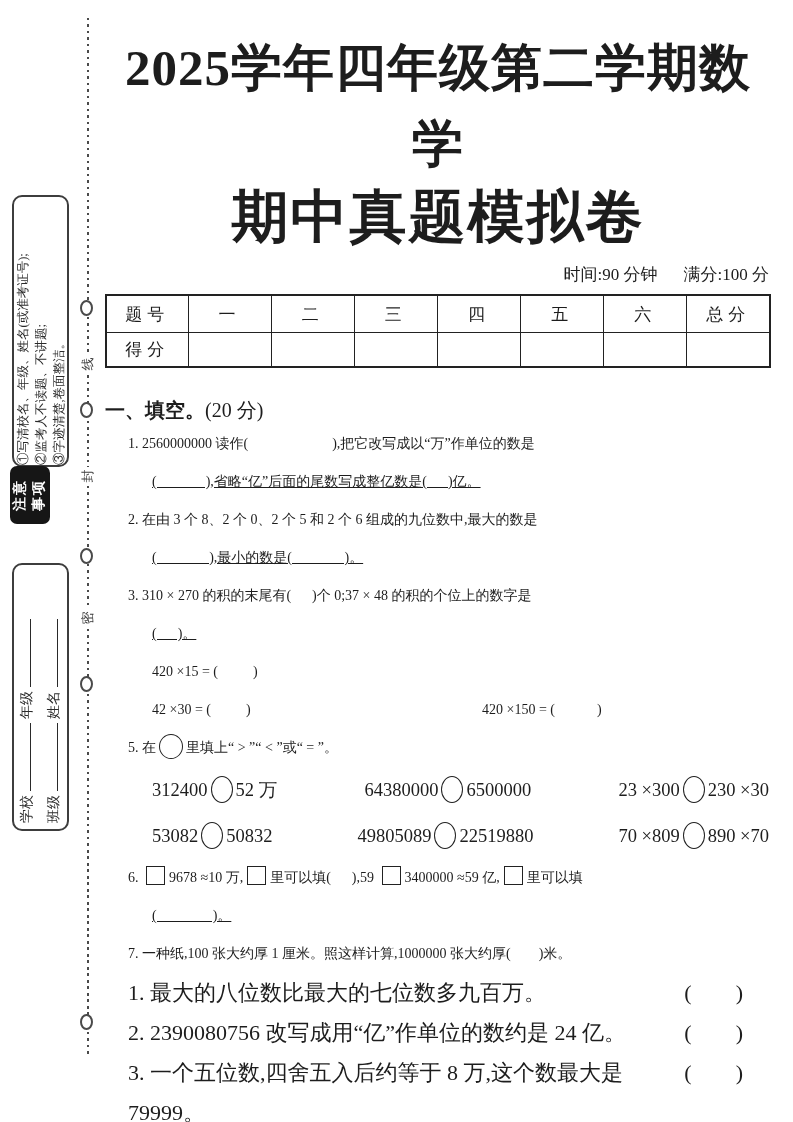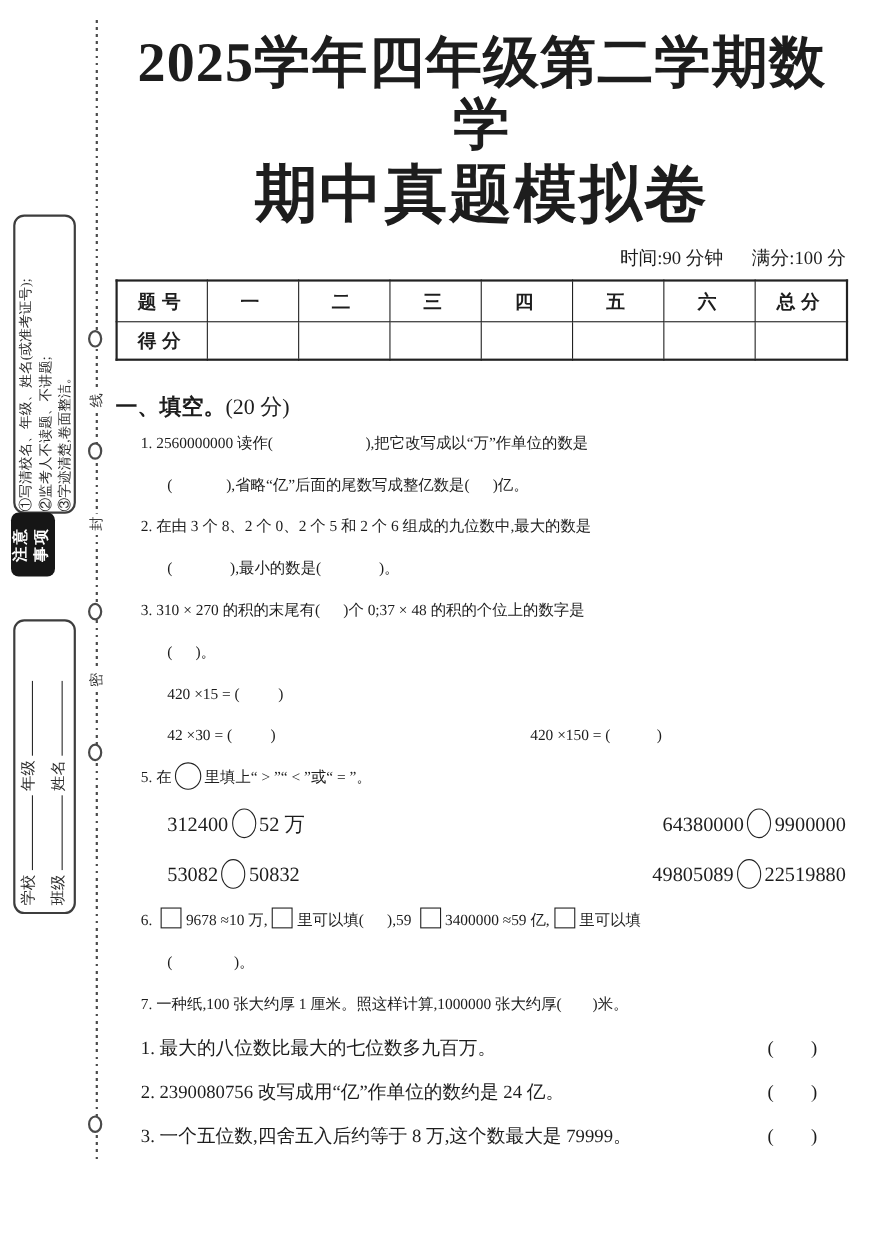--- a/index.html
+++ b/index.html
@@ -39,58 +39,58 @@
   .info-box { left:12px; top:563px; width:57px; height:268px;
     border:2px solid #3d3d3d; border-radius:10px; background:#fff; }
   .info-text { width:252px; height:56px; font-size:14px; line-height:27px;
     color:#2a2a2a; white-space:nowrap; }
   .uline { display:inline-block; width:68px; height:13px;
     border-bottom:1.5px solid #2a2a2a; margin:0 4px; }
 
   
   .content { position:absolute; left:105px; top:0; width:666px; }
   .title1 { text-align:center; margin-top:30px; font-size:51px; font-weight:600;
-    letter-spacing:1px; line-height:56px; }
+    letter-spacing:1px; line-height:76px; }
   .title2 { text-align:center; margin-top:4px; font-size:57px; font-weight:600;
     letter-spacing:2px; line-height:62px; }
   .meta { text-align:right; margin-top:15px; font-size:17px; font-weight:400;
     padding-right:2px; }
   .meta span + span { margin-left:26px; }
 
   table.score { margin-top:8px; width:100%; border-collapse:collapse;
     table-layout:fixed; border:2.2px solid #222; }
   table.score td { border:1.4px solid #222; text-align:center; font-size:17px;
-    font-weight:700; letter-spacing:5px; padding:0; }
+    font-weight:400; letter-spacing:5px; padding:0; }
   table.score tr.hd td { height:36px; }
   table.score tr.sc td { height:33px; }
   col.c0 { width:82px; }
 
   .sec-heading { font-size:20px; font-weight:700; line-height:30px; }
   .sec1 { margin-top:27px; }
   .sec2 { margin-top:10px; }
   .sec-heading .score-part { font-weight:400; }
 
   .line { white-space:pre-wrap; line-height:38px; font-size:14px; }
   .q1st { padding-left:23px; }
-  .qcont { padding-left:47px; }
+  .qcont { padding-left:47px;text-decoration:underline; }
   .grid2 { display:grid; grid-template-columns:330px 1fr; padding-left:47px; }
   .grid2 .line { padding-left:0; }
 
   .cmp-row { display:flex; justify-content:space-between; padding-left:47px;
     padding-right:2px; line-height:46px; font-size:18.5px; }
   .cmp { white-space:pre; }
   .circle { display:inline-block; width:22px; height:27px; box-sizing:border-box;
     border:1.6px solid #222; border-radius:50%; vertical-align:middle;
     margin:0 3px; transform:translateY(-2px); background:#fff; }
   .circle.small { width:24px; height:25px; }
   .sq { display:inline-block; width:19px; height:19px; box-sizing:border-box;
     border:1.6px solid #222; vertical-align:-3px; margin:0 4px; background:#fff; }
 
   .judge-item { display:flex; justify-content:space-between; line-height:40px;
-    font-size:17px; padding-left:23px; padding-right:28px; }
+    font-size:22px; padding-left:23px; padding-right:28px; }
   .judge-item .jblank { white-space:pre; }
 </style>
 </head>
 <body>
 
 <div class="seal-line"></div>
 <div class="seal-circle" style="top:300px"></div>
 <div class="seal-circle" style="top:402px"></div>
 <div class="seal-circle" style="top:548px"></div>
 <div class="seal-circle" style="top:676px"></div>
@@ -180,25 +180,27 @@
   </div>
   <div class="grid2">
     <div class="line">42 ×30 = (          )</div>
     <div class="line">420 ×150 = (            )</div>
   </div>
 
   <div class="line q1st"><span>5. 在</span><span class="circle small"></span><span>里填上“ &gt; ”“ &lt; ”或“ = ”。</span></div>
 
   <div class="cmp-row">
     <span class="cmp"><span>312400</span><span class="circle"></span><span>52 万</span></span>
-    <span class="cmp"><span>64380000</span><span class="circle"></span><span>9900000</span></span>
+    <span class="cmp"><span>64380000</span><span class="circle"></span><span>6500000</span></span>
+    <span class="cmp"><span>23 ×300</span><span class="circle"></span><span>230 ×30</span></span>
   </div>
   <div class="cmp-row">
     <span class="cmp"><span>53082</span><span class="circle"></span><span>50832</span></span>
     <span class="cmp"><span>49805089</span><span class="circle"></span><span>22519880</span></span>
+    <span class="cmp"><span>70 ×809</span><span class="circle"></span><span>890 ×70</span></span>
   </div>
 
   <div class="line q1st"><span>6. </span><span class="sq"></span><span>9678 ≈10 万,</span><span class="sq"></span><span>里可以填(      ),59 </span><span class="sq"></span><span>3400000 ≈59 亿,</span><span class="sq"></span><span>里可以填</span></div>
   <div class="line qcont">(                )。</div>
 
   <div class="line q1st">7. 一种纸,100 张大约厚 1 厘米。照这样计算,1000000 张大约厚(        )米。</div>
 
 
   <div class="judge-item">
       <span class="jtext">1. 最大的八位数比最大的七位数多九百万。</span>

